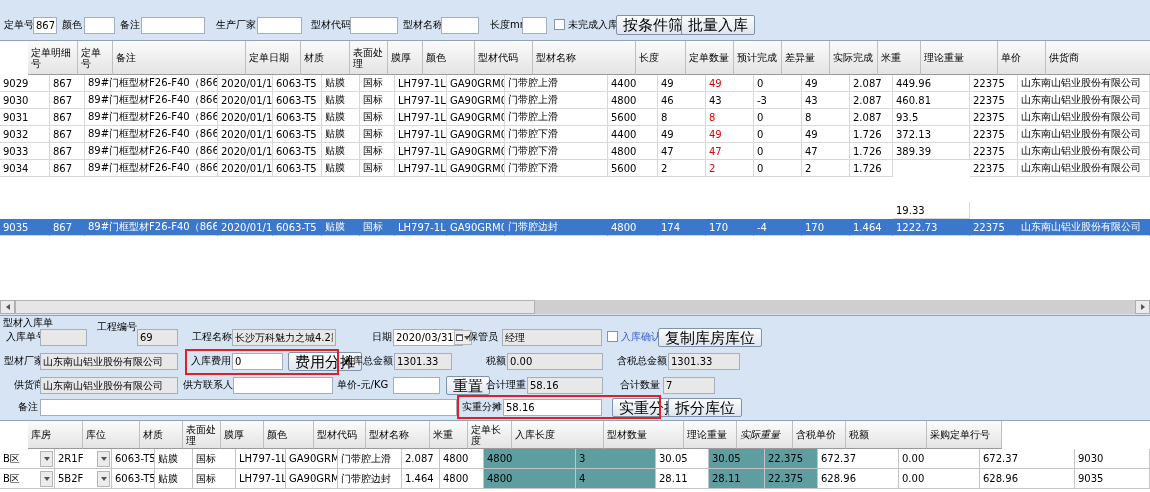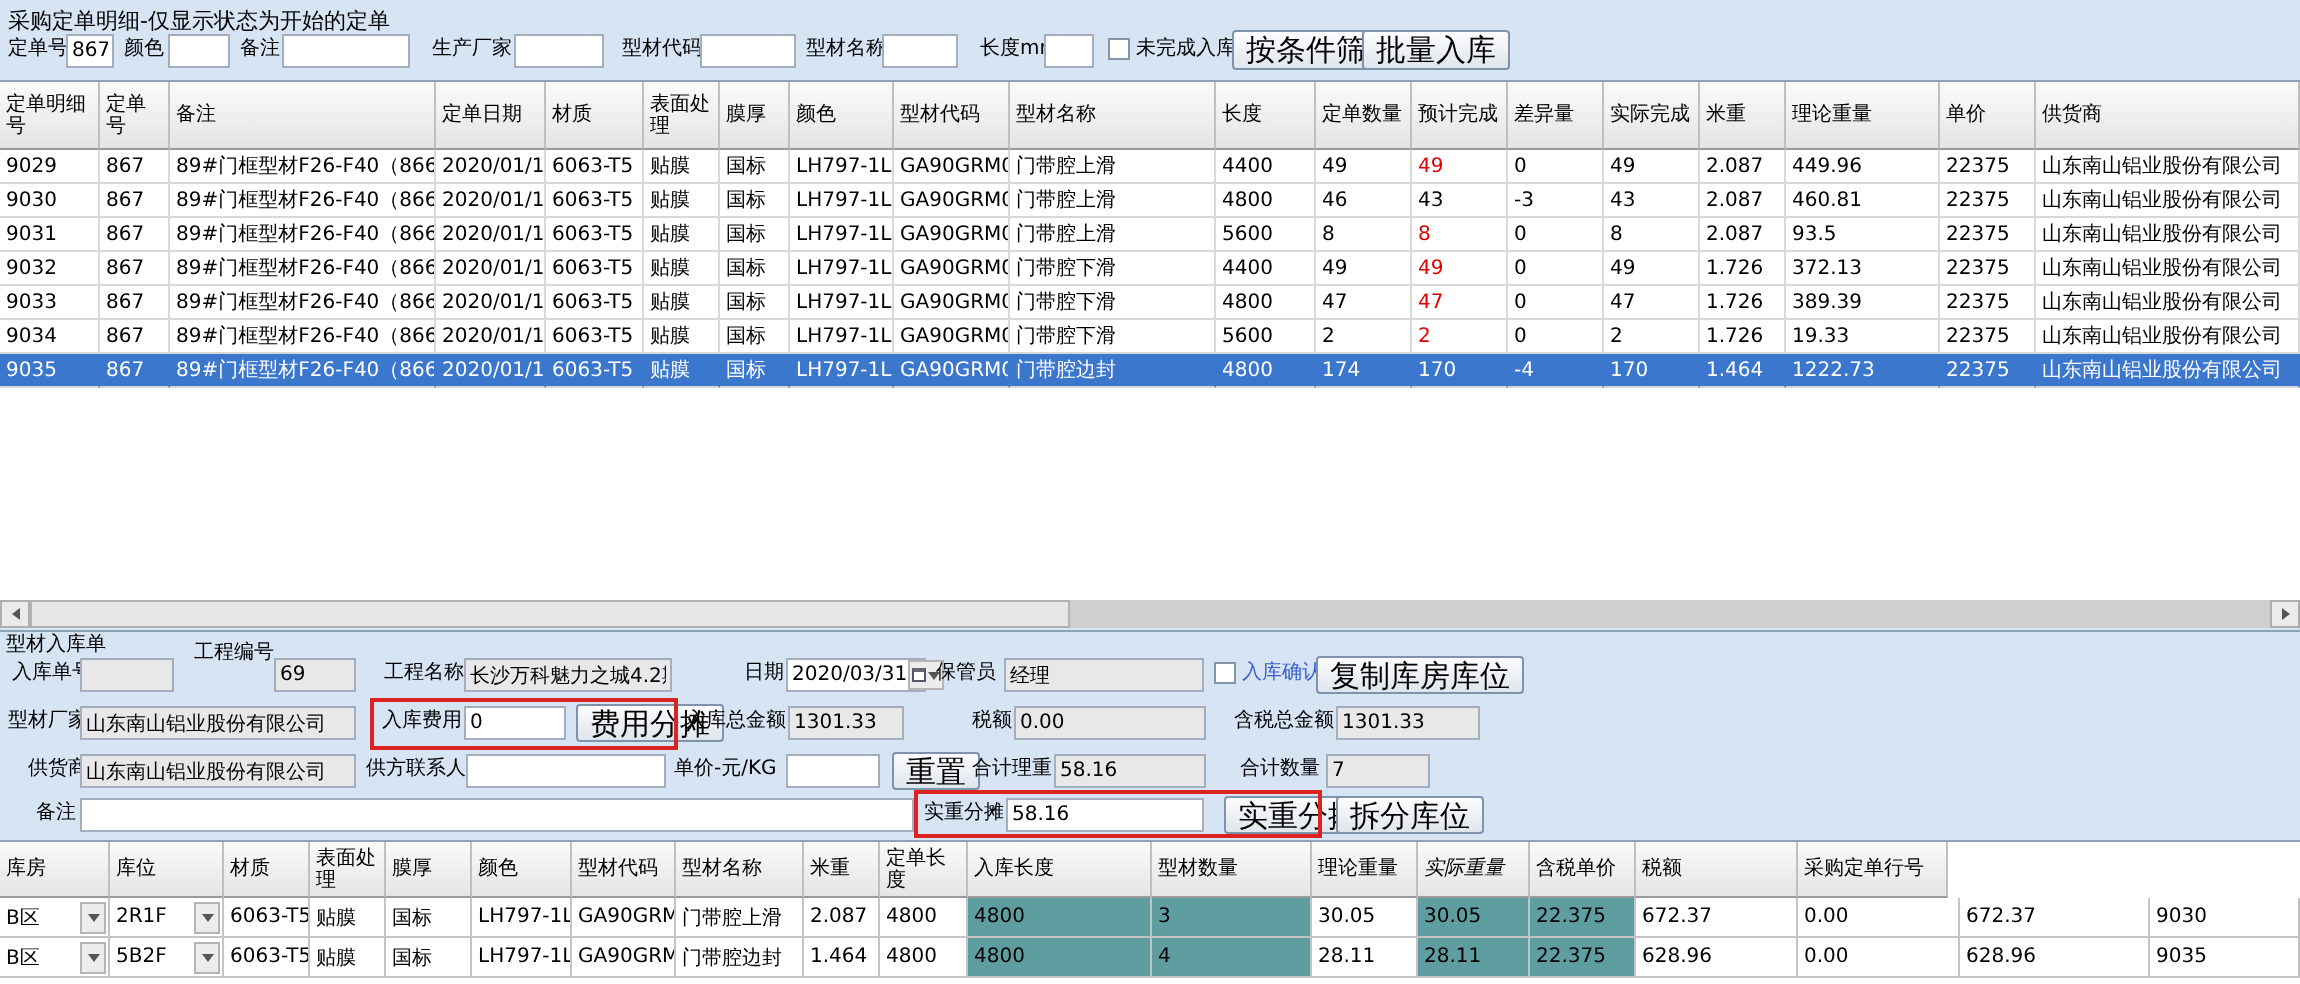--- a/index.html
+++ b/index.html
@@ -20,21 +20,21 @@
   .inp.gray{background:#e8e8e8;}
   .btn{
     position:absolute;height:20px;font-size:15px;padding:0 6px;
     border:1px solid #7f93ad;border-radius:2px;
     background:linear-gradient(#fcfdfe,#dfe5ed);
     box-sizing:border-box;font-family:Liberation Mono, monospace;cursor:default;white-space:nowrap;
   }
   .btn.small{height:19px;}
   .cb{position:absolute;width:11px;height:11px;background:#fff;border:1px solid #8395a7;box-sizing:border-box;}
   .grid{position:absolute;left:0;width:1150px;background:#fff;border-top:1px solid #8ea3b8;overflow:hidden;}
-  .ghead{display:flex;}
+  .ghead{display:flex;padding-left:28px;}
   .hcell{
     box-sizing:border-box;border-right:1px solid #bfbfbf;border-bottom:1px solid #9a9a9a;
     background:linear-gradient(#fbfbfb,#e4e4e4);
     font-size:10px;line-height:11px;display:flex;align-items:center;
     padding:0 3px;overflow:hidden;flex:0 0 auto;
   }
   .grow{display:flex;}
   .gcell{
     box-sizing:border-box;border-right:1px solid #d8d8d8;border-bottom:1px solid #d8d8d8;
     font-size:10px;display:flex;align-items:center;padding:0 3px;
@@ -55,21 +55,20 @@
   .tri-r{width:0;height:0;border-top:3px solid transparent;border-bottom:3px solid transparent;border-left:4px solid #555;}
   .combo-btn{display:flex;align-items:center;gap:1px;height:15px;padding:0 1px;background:#ececec;border:1px solid #b5b5b5;box-sizing:border-box;}
   .calicon{width:7px;height:7px;border:1px solid #556;border-top:2px solid #667;box-sizing:border-box;background:#fff;}
   .formarea{position:absolute;left:0;top:315px;width:1150px;height:105px;border-top:1px solid #8ea3b8;}
 </style>
 </head>
 <body style="background: rgb(214, 228, 244);">
 
 <div id="app">
 
-  <div class="ttl">采购定单明细-仅显示状态为开始的定单</div>
 
   <span class="lbl" style="left:4px;top:19px">定单号</span>
   <input class="inp" style="left: 33px; top: 17px; width: 24px;" value="867">
   <span class="lbl" style="left:62px;top:19px">颜色</span>
   <input class="inp" style="left: 84px; top: 17px; width: 31px;" value="">
   <span class="lbl" style="left:120px;top:19px">备注</span>
   <input class="inp" style="left: 141px; top: 17px; width: 64px;" value="">
   <span class="lbl" style="left:216px;top:19px">生产厂家</span>
   <input class="inp" style="left: 257px; top: 17px; width: 45px;" value="">
   <span class="lbl" style="left:311px;top:19px">型材代码</span>
@@ -220,21 +219,21 @@
         <div class="gcell" style="width: 35px; height: 17px;">国标</div>
         <div class="gcell" style="width: 52px; height: 17px;">LH797-1LL0</div>
         <div class="gcell" style="width: 58px; height: 17px;">GA90GRM04</div>
         <div class="gcell" style="width: 103px; height: 17px;">门带腔下滑</div>
         <div class="gcell" style="width: 50px; height: 17px;">5600</div>
         <div class="gcell" style="width: 48px; height: 17px;">2</div>
         <div class="gcell redtext" style="width: 48px; height: 17px;">2</div>
         <div class="gcell" style="width: 48px; height: 17px;">0</div>
         <div class="gcell" style="width: 48px; height: 17px;">2</div>
         <div class="gcell" style="width: 43px; height: 17px;">1.726</div>
-        <div class="gcell" style="width: 77px; height: 17px;">19.33</div>
+        <div class="gcell" style="width: 77px; height: 17px; margin-top: 42px;">19.33</div>
         <div class="gcell" style="width: 48px; height: 17px;">22375</div>
         <div class="gcell" style="width: 132px; height: 17px;">山东南山铝业股份有限公司</div>
       </div>
       <div class="grow selected">
         <div class="gcell" style="width: 50px; height: 17px;">9035</div>
         <div class="gcell" style="width: 35px; height: 17px;">867</div>
         <div class="gcell" style="width: 133px; height: 17px;">89#门框型材F26-F40（866+867）</div>
         <div class="gcell" style="width: 55px; height: 17px;">2020/01/13</div>
         <div class="gcell" style="width: 49px; height: 17px;">6063-T5</div>
         <div class="gcell" style="width: 38px; height: 17px;">贴膜</div>

